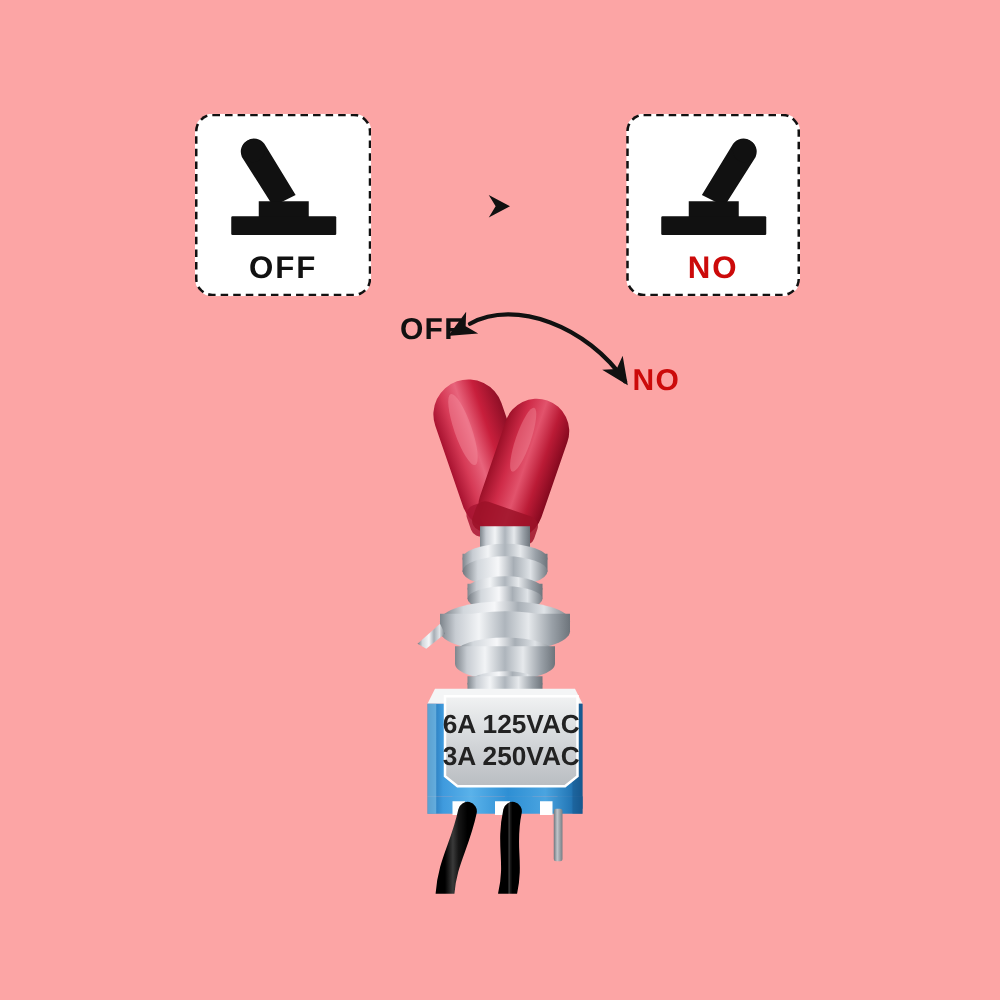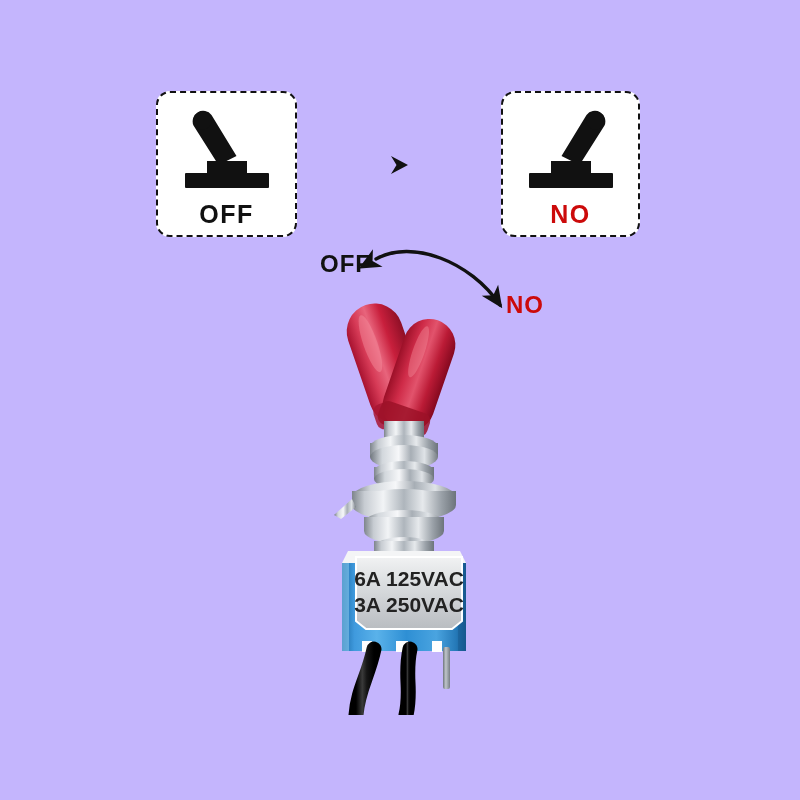--- a/index.html
+++ b/index.html
@@ -9,21 +9,21 @@
     background: #ffffff;
   }
   body {
     font-family: "Liberation Sans", sans-serif;
     -webkit-font-smoothing: antialiased;
   }
   #stage {
     position: relative;
     width: 800px;
     height: 800px;
-    background: #c4b5fd;
+    background: #fca5a5;
     overflow: hidden;
   }
 
   
   .state-box {
     position: absolute;
     box-sizing: border-box;
     border: 2px dashed #111111;
     border-radius: 14px;
     background: #ffffff;

